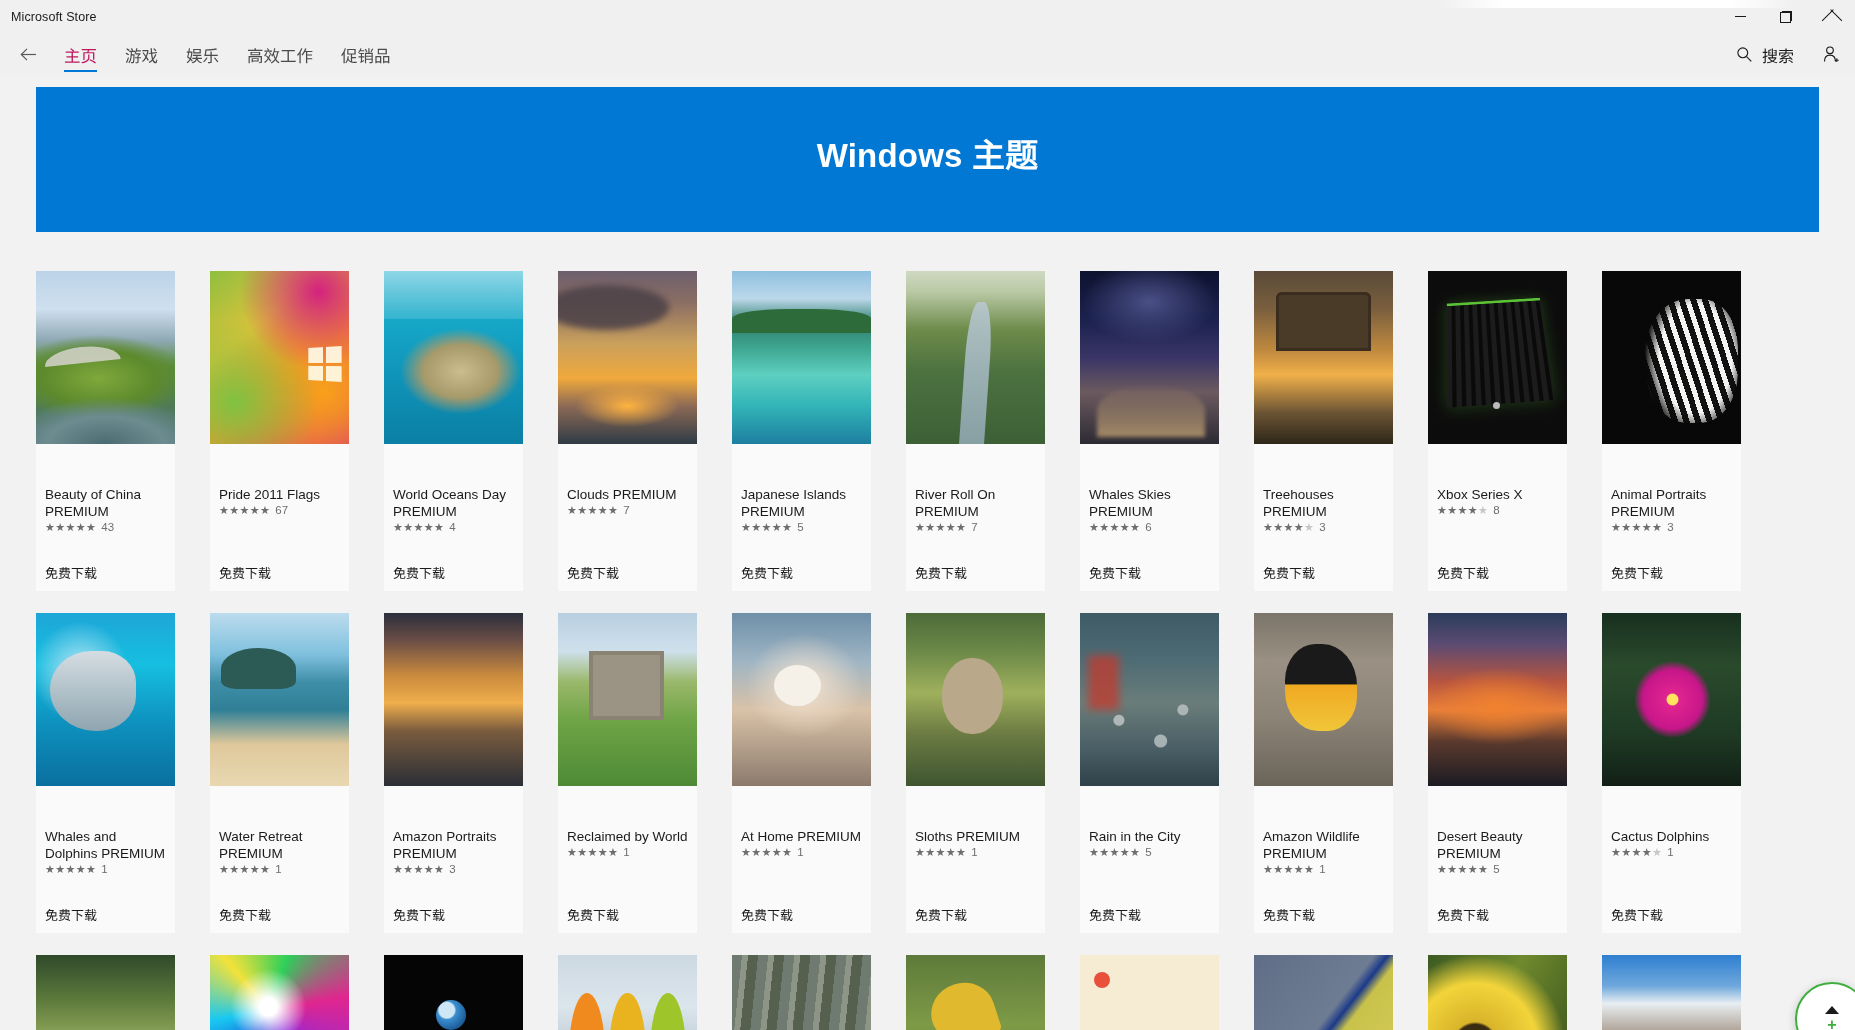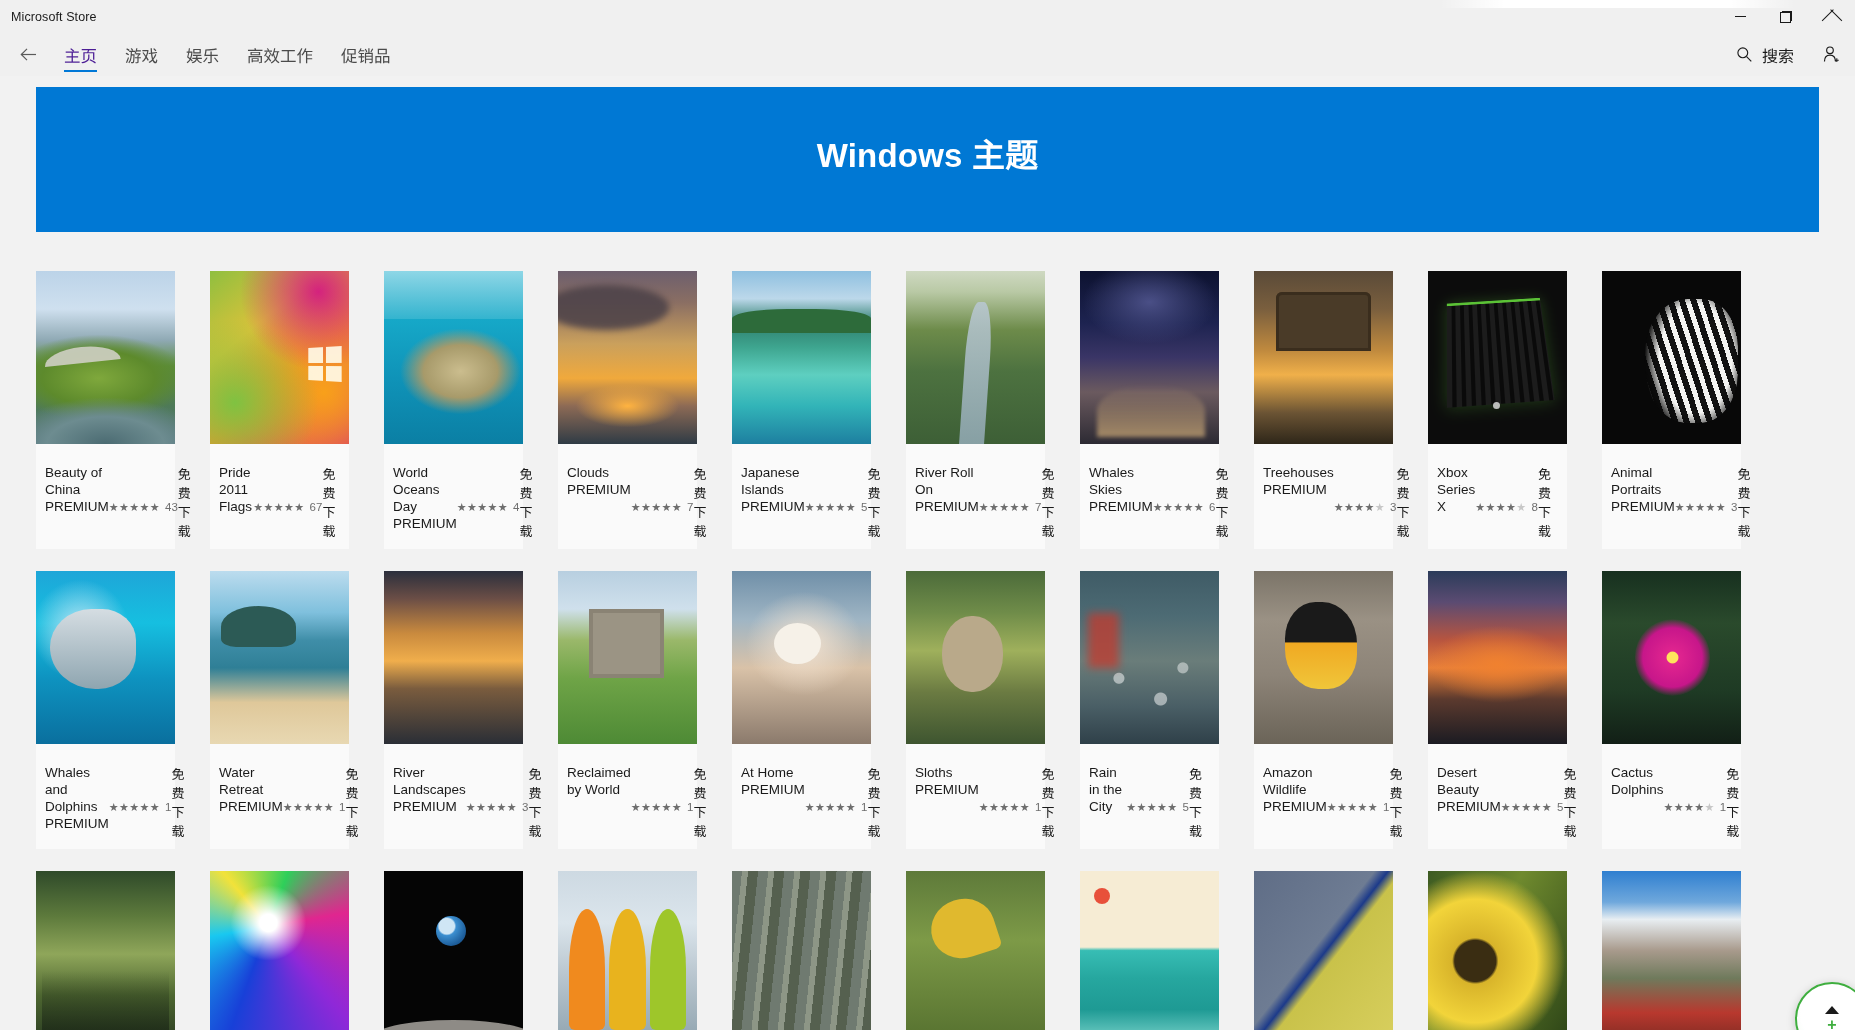--- a/index.html
+++ b/index.html
@@ -80,21 +80,21 @@
   .nav-tabs { display: flex; align-items: center; gap: 0px; height: 43px; }
   .nav-tab {
     position: relative;
     padding: 0 14px;
     height: 43px;
     display:flex; align-items:center;
     font-size: 16.5px;
     color: #4b4b4b;
     white-space: nowrap;
   }
-  .nav-tab.active { color: #4c1d95; }
+  .nav-tab.active { color: #be185d; }
   .nav-tab.active:after{
     content:"";
     position:absolute; left:14px; right:14px; bottom: 4px;
     height: 2.5px; background: #0078d7;
   }
 
   .nav-right {
     position: absolute; right: 0; top: 0;
     height: 43px;
     display: flex; align-items: center;
@@ -154,24 +154,25 @@
   }
   .tile-thumb {
     width: 139px;
     height: 173px;
     background: #d8d8d8;
     position: relative;
     overflow: hidden;
     flex: none;
   }
   .tile-body {
-    padding: 20px 9px 0 9px;
+    padding: 0 9px 0 9px;
     height: 105px;
     display: flex;
-    flex-direction: row;
+    flex-direction: column;
+    margin-top: 42px;
   }
   .tile-title {
     font-size: 13.5px;
     line-height: 1.26;
     color: #1a1a1a;
     font-weight: 400;
     word-wrap: break-word;
   }
   .tile-rating {
     margin-top: 2px;
@@ -687,21 +688,21 @@
             <span>1</span>
           </div>
           <div class="tile-price">免费下载</div>
         </div>
       </div>
       <div class="tile">
         <div class="tile-thumb">
           <div class="art art-amazon-landscapes"></div>
         </div>
         <div class="tile-body">
-          <div class="tile-title">River Landscapes PREMIUM</div>
+          <div class="tile-title">Amazon Portraits PREMIUM</div>
           <div class="tile-rating">
             <span class="stars"><span class="on">★★★★★</span><span class="off"></span></span>
             <span>3</span>
           </div>
           <div class="tile-price">免费下载</div>
         </div>
       </div>
       <div class="tile">
         <div class="tile-thumb">
           <div class="art art-reclaimed"></div>

